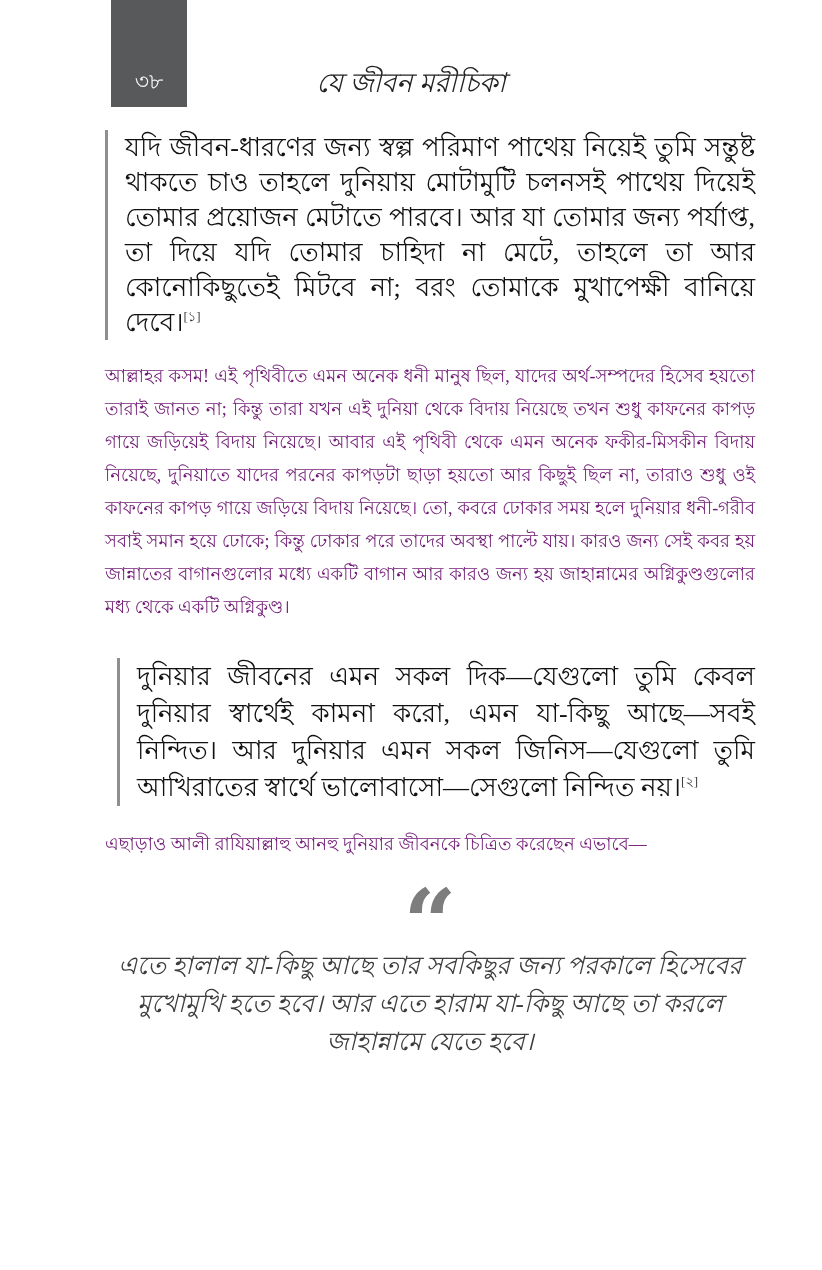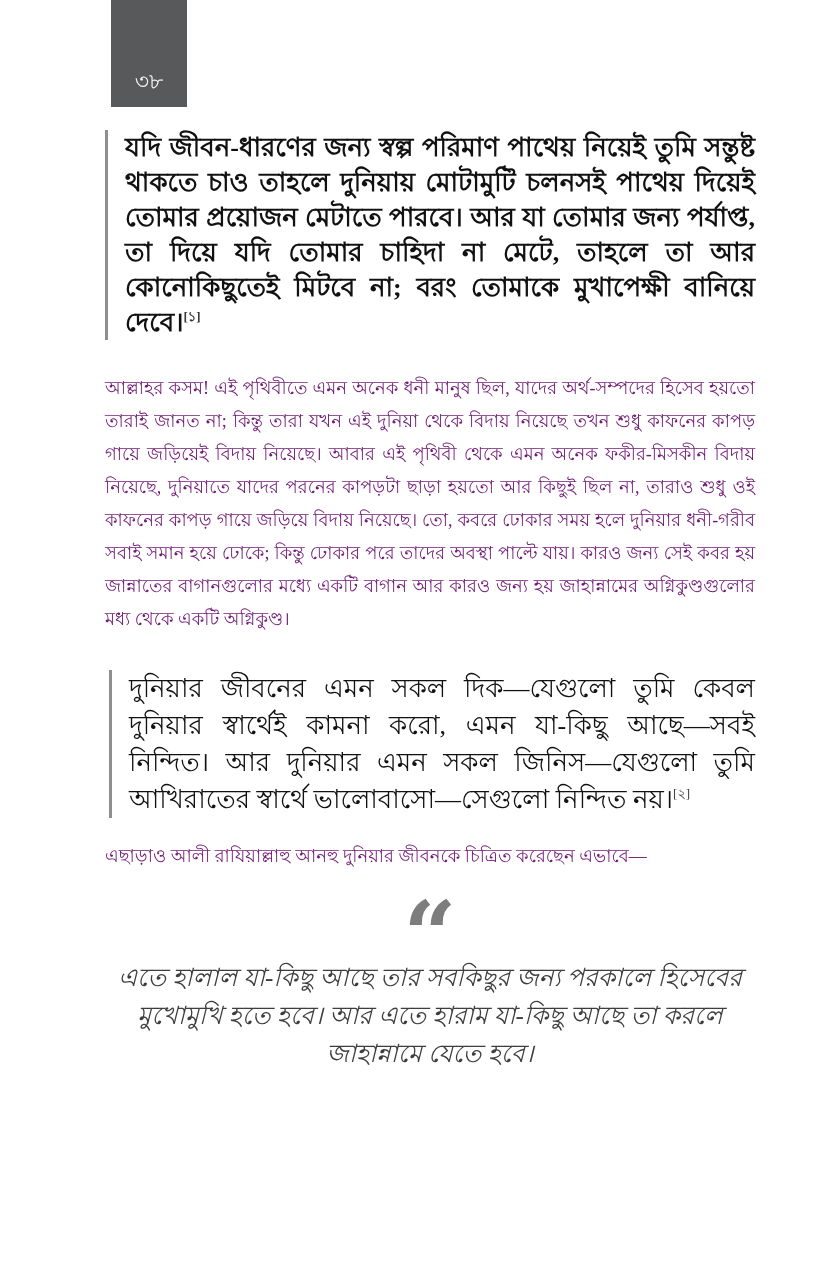--- a/index.html
+++ b/index.html
@@ -27,22 +27,22 @@
   .content{
     position:absolute;left:105px;top:130px;width:650px;
   }
   .bq{
     border-left:3px solid #8f8f8f;
     padding-left:17px;
     font-size:26px;line-height:35px;
     text-align:justify;
     color:#111;
   }
-  .bq1{margin-bottom:32px;font-weight:bold;}
-  .bq2{line-height:37px;margin:34px 0 22px 4px;}
+  .bq1{margin-bottom:20px;}
+  .bq2{line-height:37px;margin:34px 0 22px 12px;}
   .body-p{
     font-size:18px;line-height:33px;text-align:justify;color:#701a75;margin:0 0 28px 0;
   }
   .p3{margin-bottom:20px;}
   sup.ref{font-size:13px;color:#3a3a3a;vertical-align:super;line-height:0;}
   .quote-mark-wrap{
     text-align:center;height:56px;margin-top:8px;
   }
   .quote-mark{
     font-family:"DejaVu Serif",serif;font-weight:bold;
@@ -57,20 +57,21 @@
 </style>
 </head>
 <body>
 
 <div class="page">
 
   <div class="pagenum-box">
     <span class="num">৩৮</span>
   </div>
 
+  <div class="header-title">যে জীবন মরীচিকা</div>
 
   <div class="content">
 
     <div class="bq bq1"><span>যদি জীবন-ধারণের জন্য স্বল্প পরিমাণ পাথেয় নিয়েই তুমি সন্তুষ্ট থাকতে চাও তাহলে দুনিয়ায় মোটামুটি চলনসই পাথেয় দিয়েই তোমার প্রয়োজন মেটাতে পারবে। আর যা তোমার জন্য পর্যাপ্ত, তা দিয়ে যদি তোমার চাহিদা না মেটে, তাহলে তা আর কোনোকিছুতেই মিটবে না; বরং তোমাকে মুখাপেক্ষী বানিয়ে দেবে।</span><sup class="ref">[১]</sup></div>
 
     <p class="body-p">আল্লাহর কসম! এই পৃথিবীতে এমন অনেক ধনী মানুষ ছিল, যাদের অর্থ-সম্পদের হিসেব হয়তো তারাই জানত না; কিন্তু তারা যখন এই দুনিয়া থেকে বিদায় নিয়েছে তখন শুধু কাফনের কাপড় গায়ে জড়িয়েই বিদায় নিয়েছে। আবার এই পৃথিবী থেকে এমন অনেক ফকীর-মিসকীন বিদায় নিয়েছে, দুনিয়াতে যাদের পরনের কাপড়টা ছাড়া হয়তো আর কিছুই ছিল না, তারাও শুধু ওই কাফনের কাপড় গায়ে জড়িয়ে বিদায় নিয়েছে। তো, কবরে ঢোকার সময় হলে দুনিয়ার ধনী-গরীব সবাই সমান হয়ে ঢোকে; কিন্তু ঢোকার পরে তাদের অবস্থা পাল্টে যায়। কারও জন্য সেই কবর হয় জান্নাতের বাগানগুলোর মধ্যে একটি বাগান আর কারও জন্য হয় জাহান্নামের অগ্নিকুণ্ডগুলোর মধ্য থেকে একটি অগ্নিকুণ্ড।</p>
 
 
     <div class="bq bq2"><span>দুনিয়ার জীবনের এমন সকল দিক—যেগুলো তুমি কেবল দুনিয়ার স্বার্থেই কামনা করো, এমন যা-কিছু আছে—সবই নিন্দিত। আর দুনিয়ার এমন সকল জিনিস—যেগুলো তুমি আখিরাতের স্বার্থে ভালোবাসো—সেগুলো নিন্দিত নয়।</span><sup class="ref">[২]</sup></div>
 

